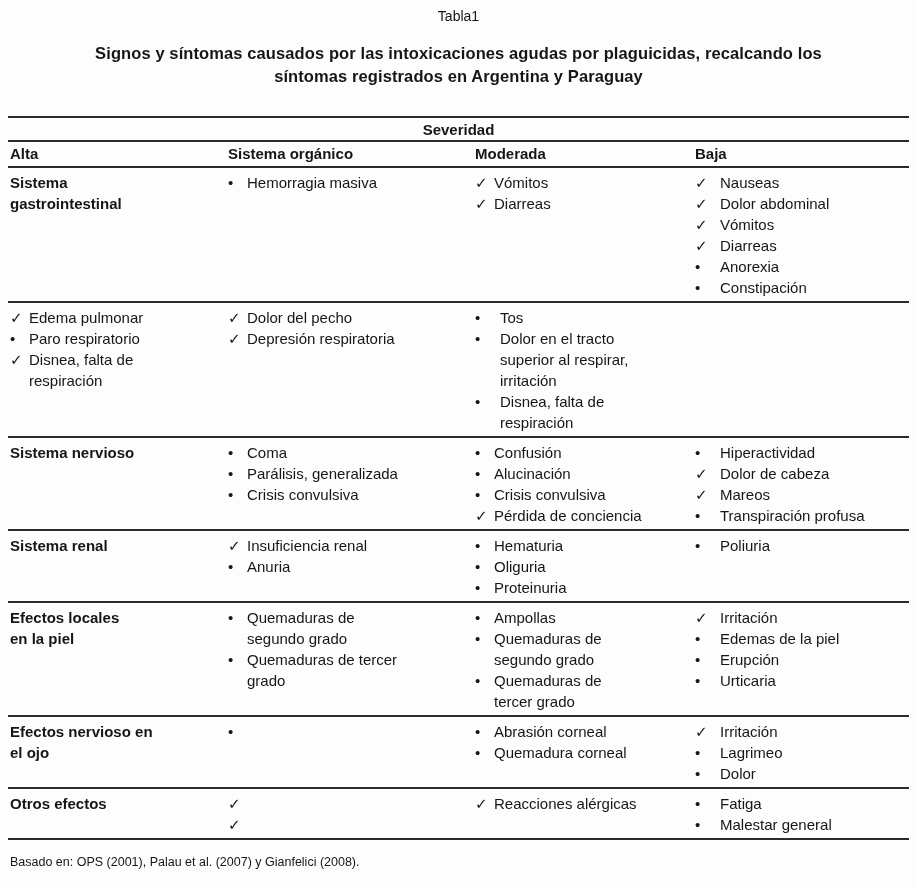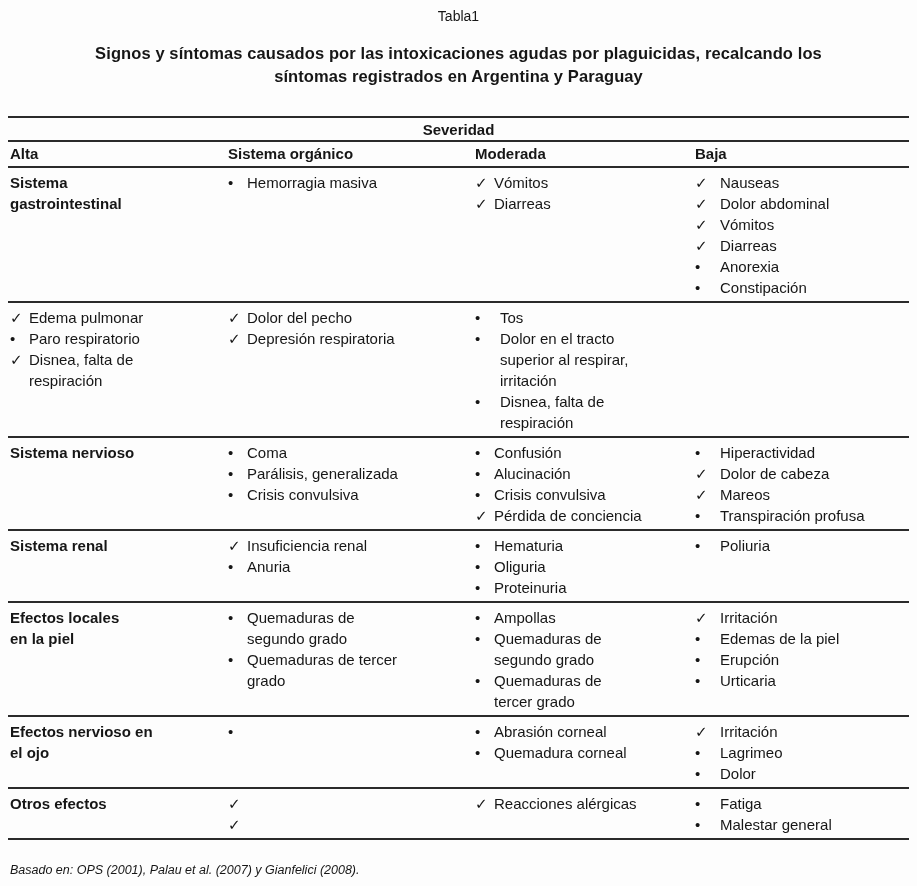--- a/index.html
+++ b/index.html
@@ -60,25 +60,24 @@
     white-space: pre-line;
     padding-left: 2px;
   }
   .cell { padding-left: 2px; padding-right: 6px; }
   .item { display: flex; align-items: flex-start; }
   .marker { flex: 0 0 19px; width: 19px; }
   .cell-baja .marker { flex-basis: 25px; width: 25px; }
   .text { white-space: pre-line; }
 
   .footer {
-    margin-top: 22px;
+    margin-top: 14px;
     font-size: 12.5px;
     line-height: 16px;
     padding-left: 2px;
-    font-style: italic;
   }
 </style>
 </head>
 <body>
 
 <div class="page">
 
   <div class="caption">Tabla1</div>
   <div class="title">Signos y síntomas causados por las intoxicaciones agudas por plaguicidas, recalcando los
 síntomas registrados en Argentina y Paraguay</div>

